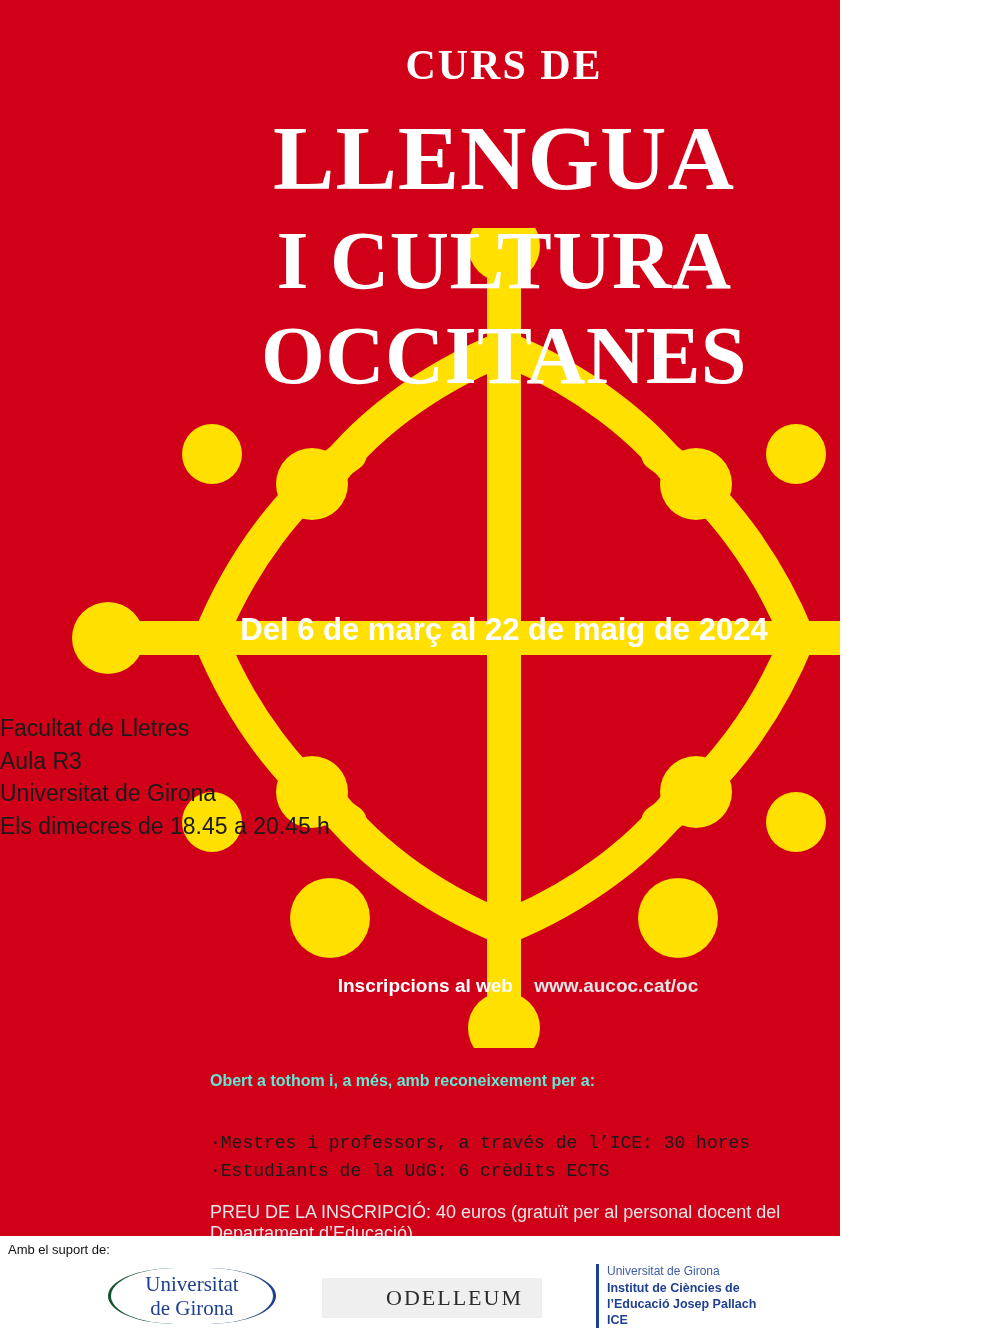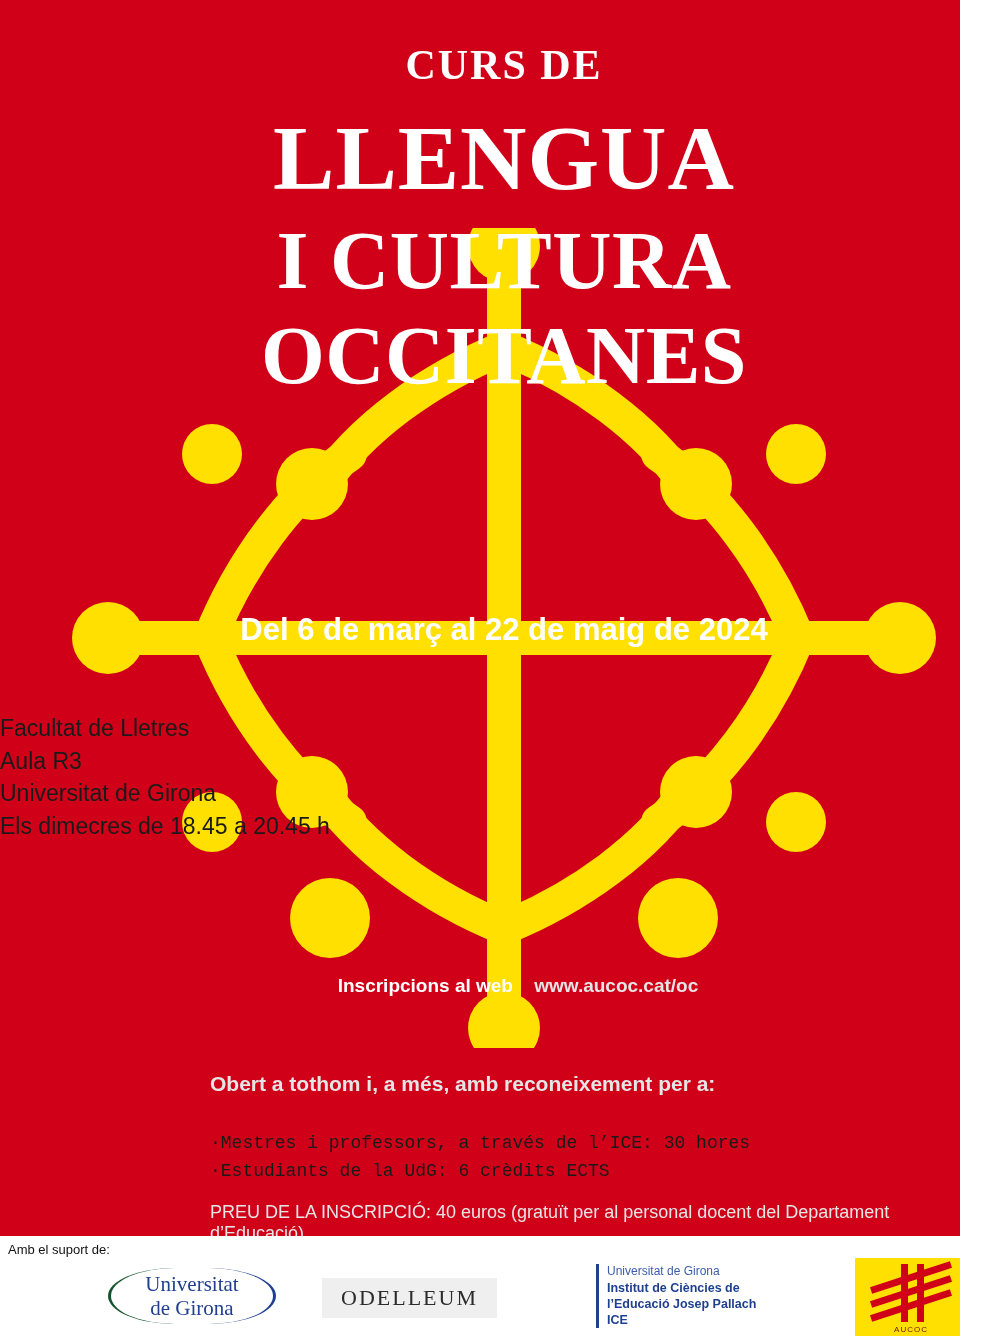--- a/index.html
+++ b/index.html
@@ -2,21 +2,21 @@
 <html><head>
 <meta charset="utf-8">
 <style>
   html, body {
     margin: 0;
     padding: 0;
     background: #ffffff;
   }
   .poster {
     position: relative;
-    width: 960px;
+    width: 840px;
     height: 1344px;
     background: #d10019;
     overflow: hidden;
     font-family: "Liberation Sans", sans-serif;
   }
 
   
   .cross-wrap {
     position: absolute;
     left: 0;
@@ -98,22 +98,22 @@
     z-index: 3;
   }
   .inscripcions .lbl { color: #ffffff; margin-left: 28px; }
   .inscripcions .url { color: #e5e5e5; margin-left: 16px; }
 
   
   .obert {
     position: absolute;
     left: 210px;
     top: 1072px;
-    color: #e5e5e5;
-    font-size: 21px;
+    color: #5eead4;
+    font-size: 16px;
     font-weight: bold;
     z-index: 3;
   }
   .bullets {
     position: absolute;
     left: 210px;
     top: 1130px;
     color: #1a1a1a;
     font-size: 18px;
     line-height: 1.55;
@@ -178,20 +178,21 @@
     width: 175px;
     height: 40px;
     background: #efefef;
     color: #2b2b2b;
     font-family: "Liberation Serif", serif;
     font-size: 22px;
     letter-spacing: 2px;
     display: flex;
     align-items: center;
     justify-content: center;
+    padding-left: 45px;
   }
 
   .logo-ice {
     position: absolute;
     left: 596px;
     top: 8px;
     width: 240px;
     color: #1f3f8f;
     font-size: 12.5px;
     line-height: 1.3;

